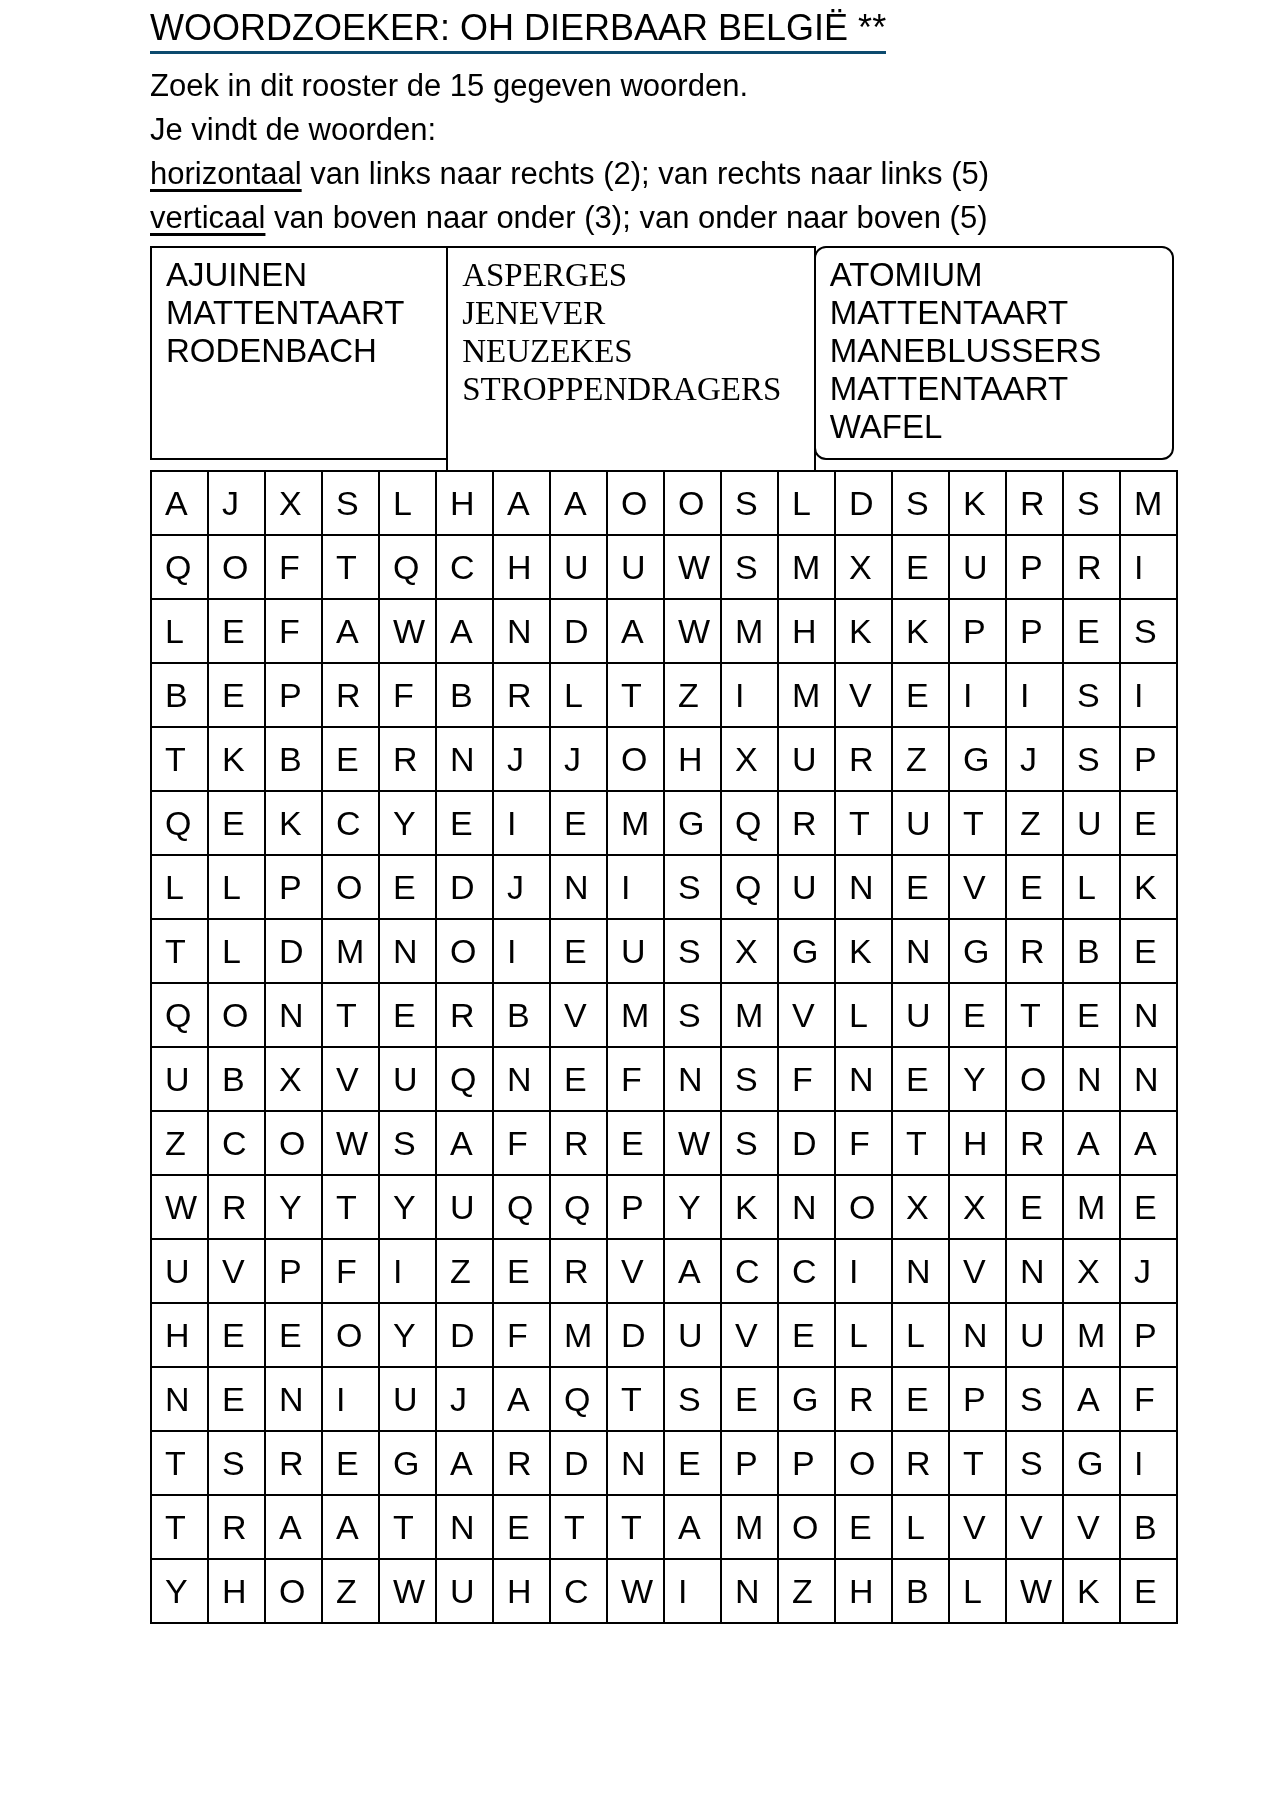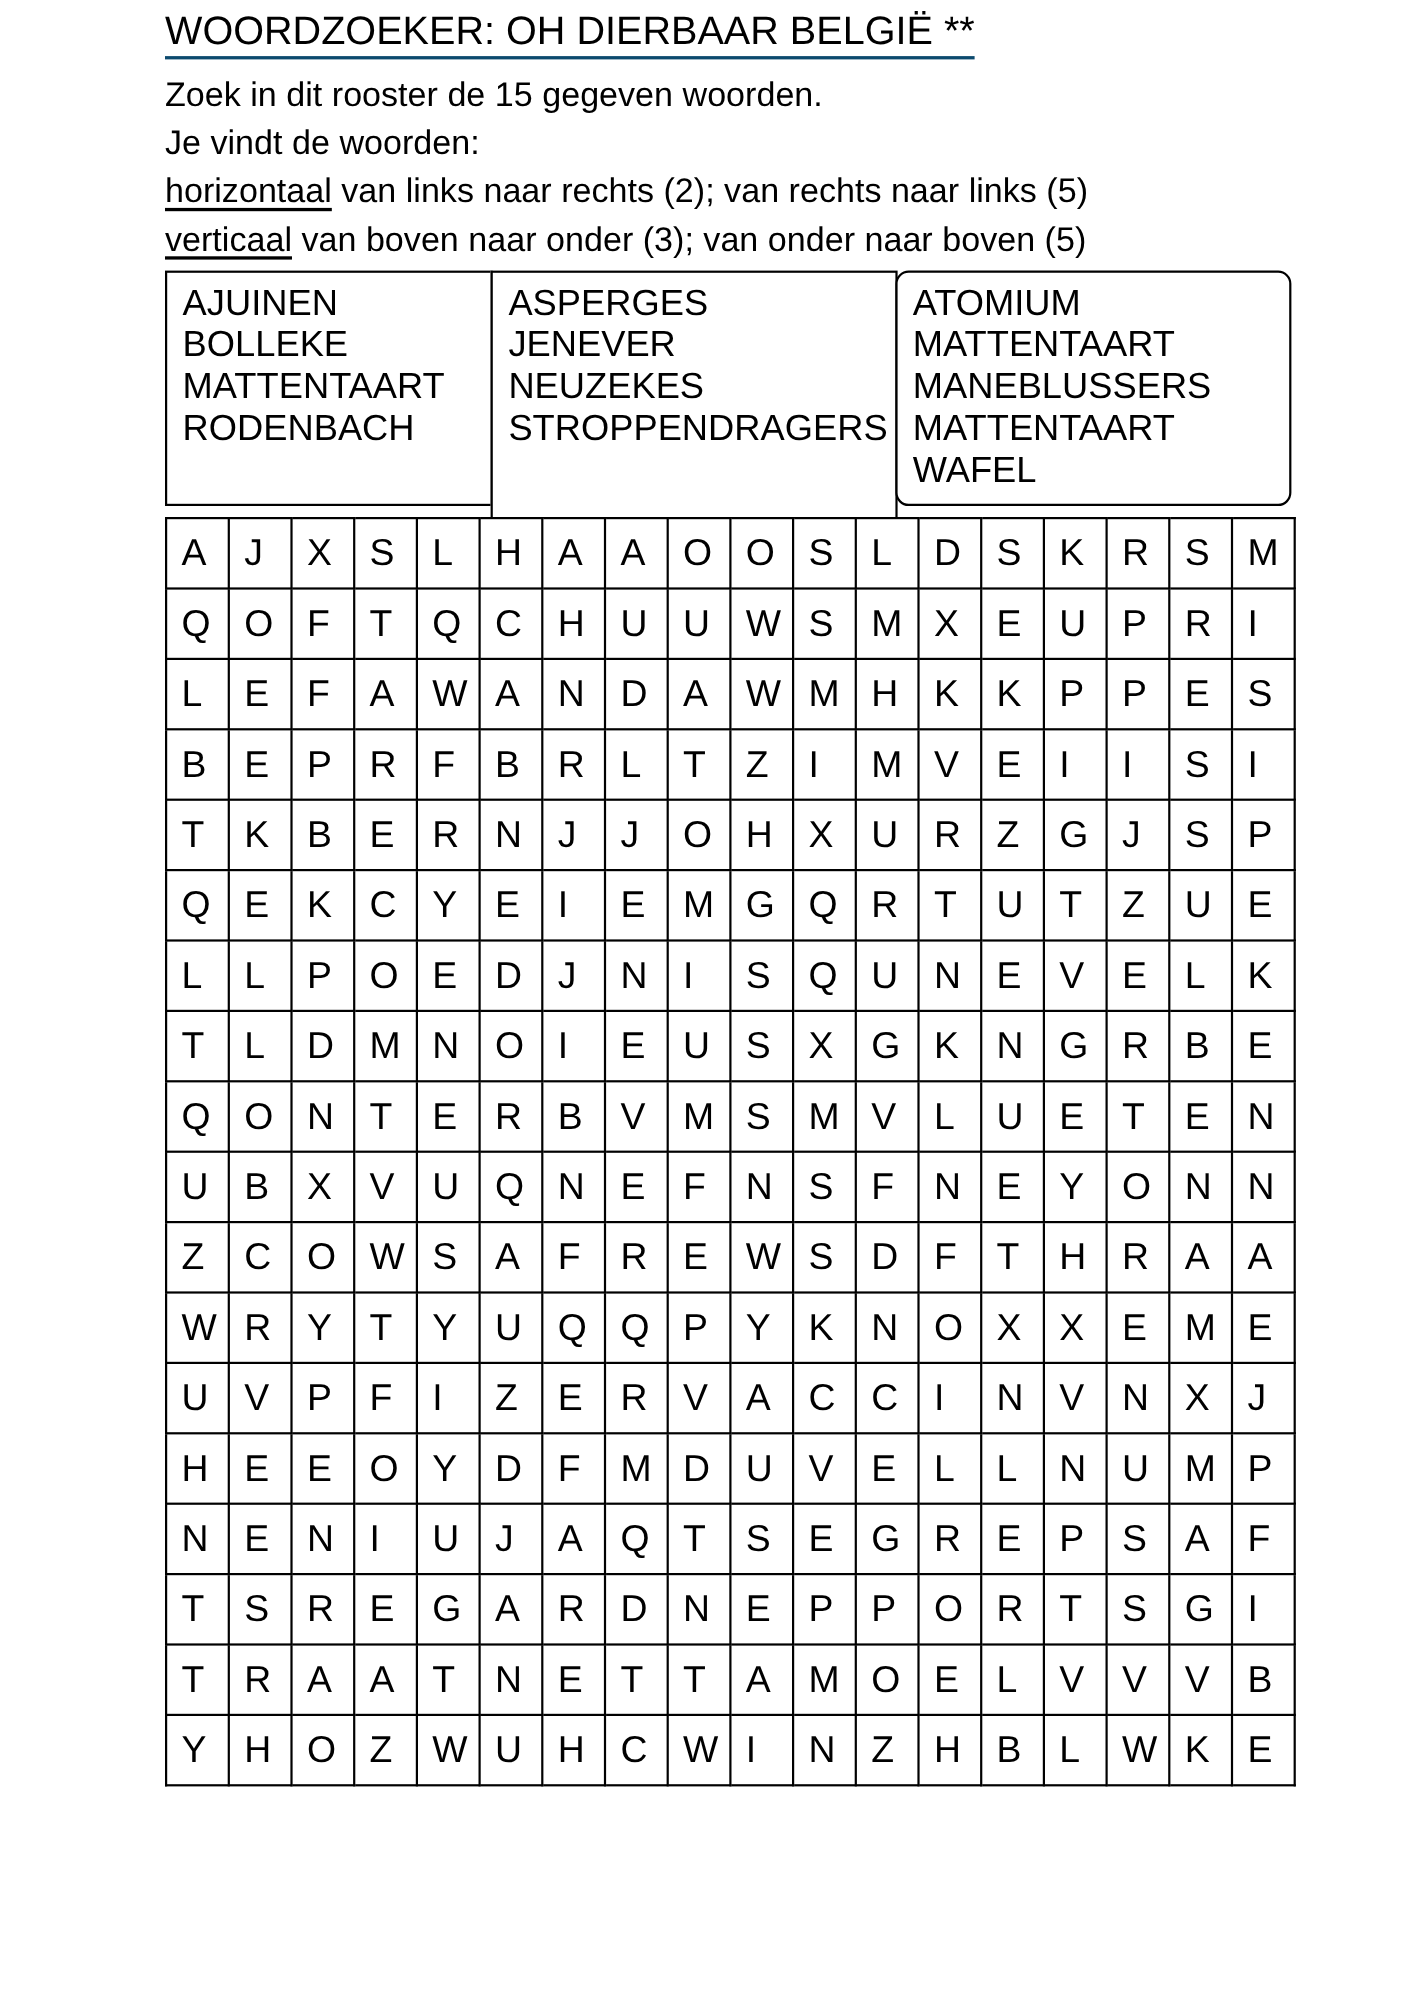--- a/index.html
+++ b/index.html
@@ -48,21 +48,21 @@
   }
   .wb-col {
     box-sizing: border-box;
     border: 2px solid #000;
     background: #fff;
     padding: 8px 0 0 14px;
     font-size: 33px;
     line-height: 38px;
   }
   .wb-col-1 { width: 316px; height: 214px; }
-  .wb-col-2 { width: 392px; height: 226px; margin-left: -2px; }
+  .wb-col-2 { width: 392px; height: 226px; margin-left: -2px; font-family: Liberation Serif, serif; }
   .wb-col-3 { width: 382px; height: 214px; margin-left: -2px; border-radius: 12px; }
   .wb-word { white-space: nowrap; }
   table.letter-grid {
     position: absolute;
     left: 150px;
     top: 470px;
     border-collapse: collapse;
   }
   table.letter-grid td {
     box-sizing: content-box;
@@ -84,21 +84,20 @@
 <div class="instructions">
   <div>Zoek in dit rooster de 15 gegeven woorden.</div>
   <div>Je vindt de woorden:</div>
   <div><span class="uword">horizontaal</span><span> van links naar rechts (2); van rechts naar links (5)</span></div>
   <div><span class="uword">verticaal</span><span> van boven naar onder (3); van onder naar boven (5)</span></div>
 </div>
 
 <div class="wordbox">
   <div class="wb-col wb-col-1">
       <div class="wb-word">AJUINEN</div>
-      <div class="wb-word">BOLLEKE</div>
       <div class="wb-word">MATTENTAART</div>
       <div class="wb-word">RODENBACH</div>
     </div>
   <div class="wb-col wb-col-2">
       <div class="wb-word">ASPERGES</div>
       <div class="wb-word">JENEVER</div>
       <div class="wb-word">NEUZEKES</div>
       <div class="wb-word">STROPPENDRAGERS</div>
     </div>
   <div class="wb-col wb-col-3">

